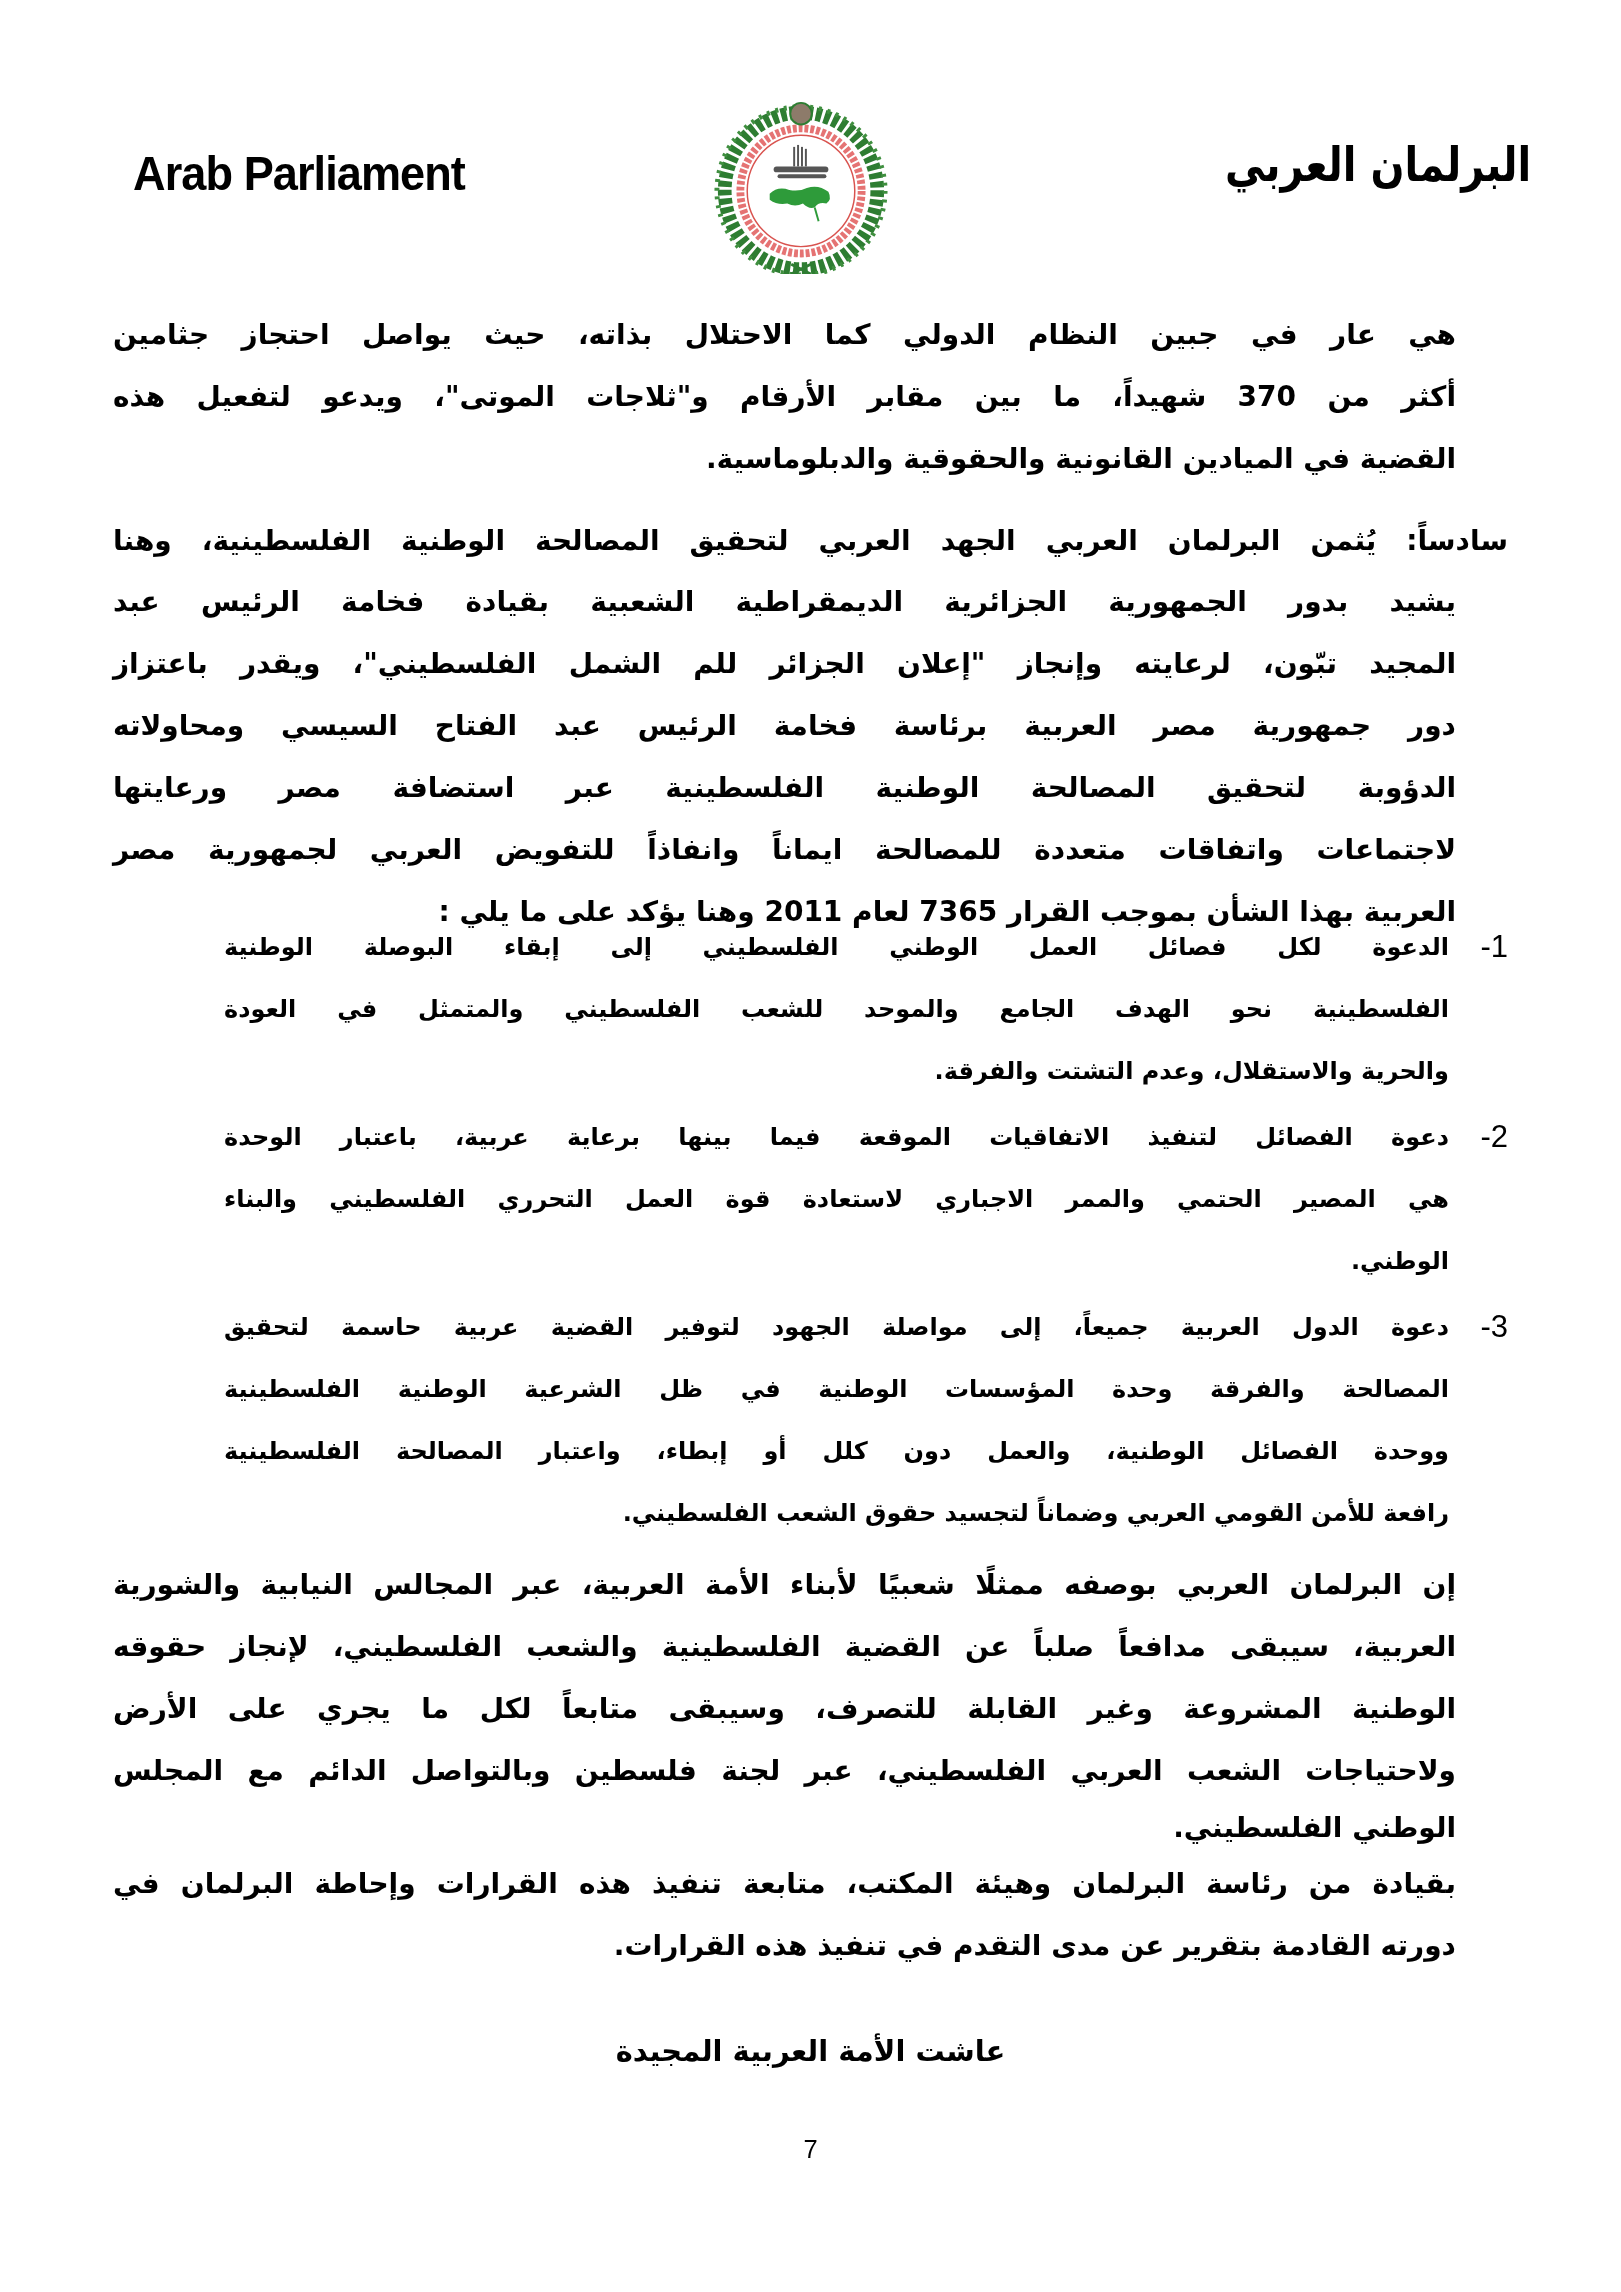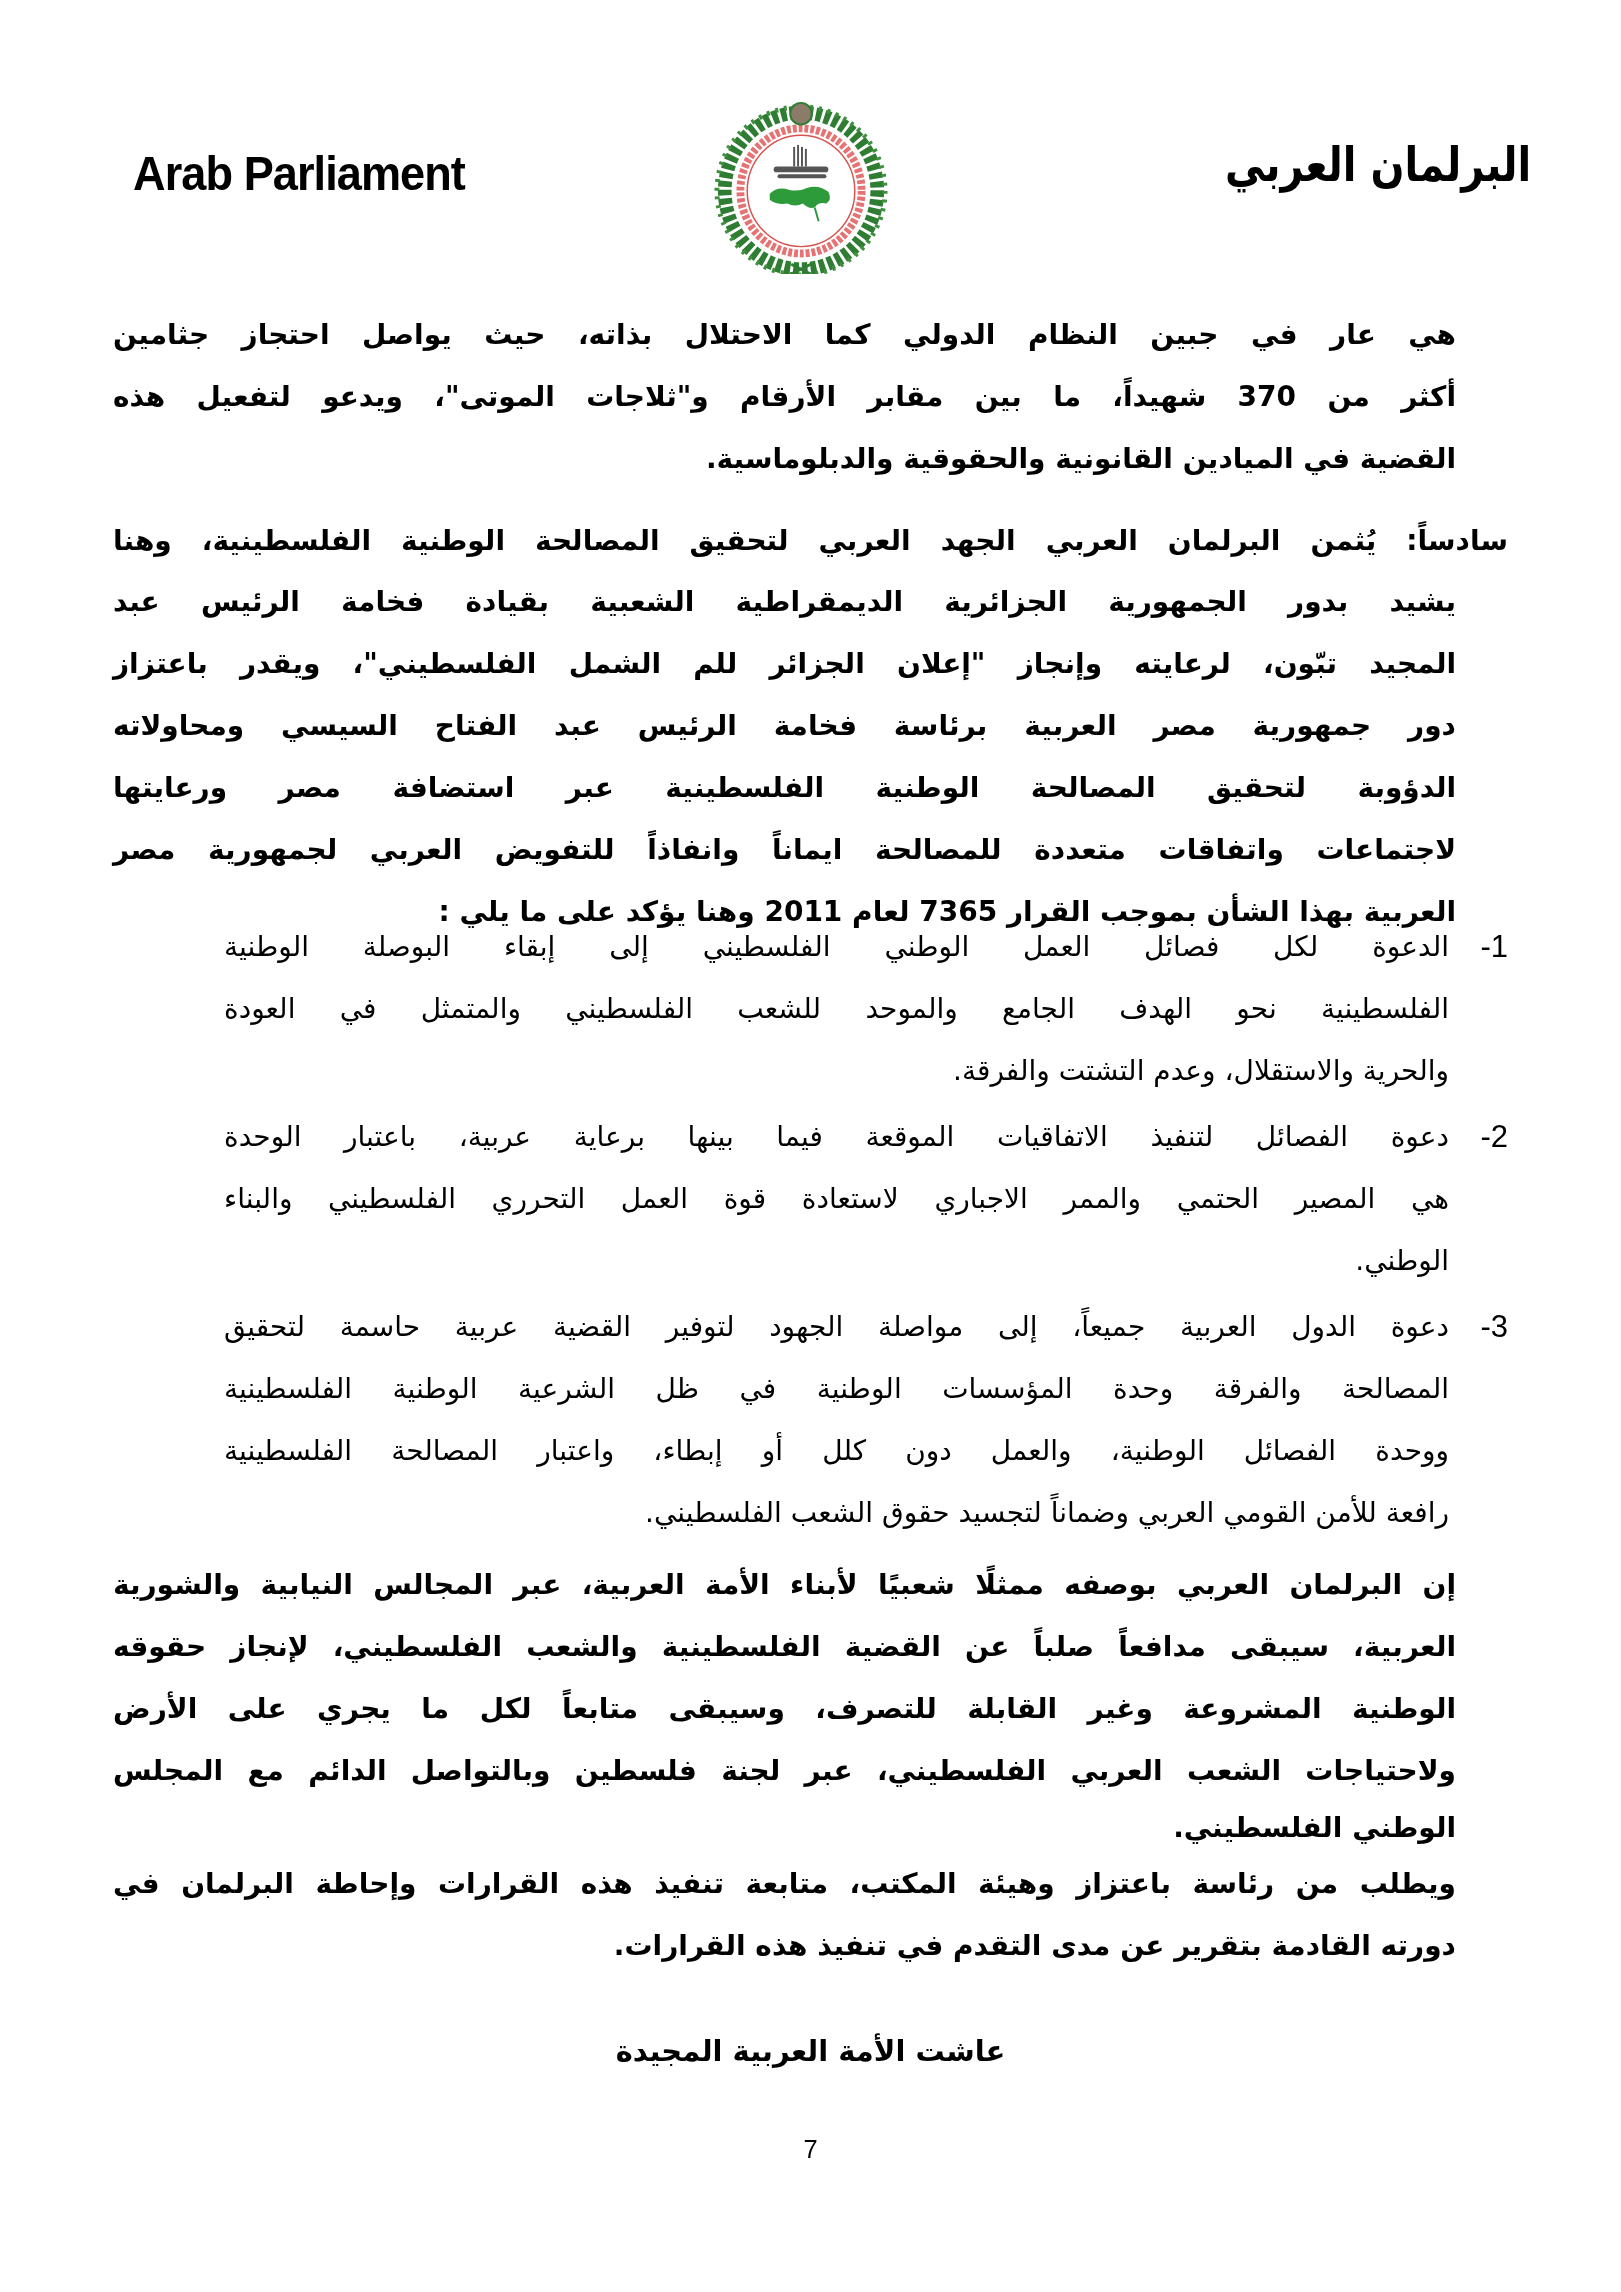--- a/index.html
+++ b/index.html
@@ -13,21 +13,21 @@
   .logo { position:absolute; left:713px; top:98px; width:176px; height:176px; }
   .body-text { position:absolute; direction:rtl; text-align:justify; text-align-last:right;
                font-family:"DejaVu Sans", sans-serif; font-weight:bold; font-size:28px; }
   .line { white-space:nowrap; height:62px; line-height:62px; text-align:justify; text-align-last:justify; }
   .line.last { text-align-last:right; }
   .p1 { right:165px; top:304px; width:980px; }
   .list { position:absolute; right:113px; direction:rtl; width:1323px; }
   .list-item { display:flex; flex-direction:row; margin-bottom:3.9px; }
   .list-marker { width:59px; flex:none; font-family:"Liberation Sans", sans-serif; font-weight:normal; font-size:31px;
                  height:62px; line-height:62px; text-align:right; direction:ltr; }
-  .list-body { width:1225px; font-weight:normal; font-size:28px; }
+  .list-body { width:1225px; font-weight:bold; font-size:24px; }
   .slogans { position:absolute; left:0; width:1621px; top:2034px; text-align:center; direction:rtl; font-weight:bold; font-size:29px; }
   .slogans div { height:65px; line-height:65px; }
   .page-num { position:absolute; left:0; width:1621px; top:2137px; text-align:center;
               font-family:"Liberation Sans", sans-serif; font-size:25.5px; }
 </style>
 </head>
 <body>
 
 <div class="header">
   <div class="en-title">Arab Parliament</div>
@@ -107,21 +107,21 @@
     </div>
   </div>
 </div>
 
 <div class="body-text" style="right:165px; top:1554px; width:1343px;">
   <div class="line">إن البرلمان العربي بوصفه ممثلًا شعبيًا لأبناء الأمة العربية، عبر المجالس النيابية والشورية</div>
   <div class="line">العربية، سيبقى مدافعاً صلباً عن القضية الفلسطينية والشعب الفلسطيني، لإنجاز حقوقه</div>
   <div class="line">الوطنية المشروعة وغير القابلة للتصرف، وسيبقى متابعاً لكل ما يجري على الأرض</div>
   <div class="line">ولاحتياجات الشعب العربي الفلسطيني، عبر لجنة فلسطين وبالتواصل الدائم مع المجلس</div>
   <div class="line last" style="height:51px; line-height:51px;">الوطني الفلسطيني.</div>
-  <div class="line">ويطلب من رئاسة باعتزاز وهيئة المكتب، متابعة تنفيذ هذه القرارات وإحاطة البرلمان في</div>
+  <div class="line">بقيادة من رئاسة البرلمان وهيئة المكتب، متابعة تنفيذ هذه القرارات وإحاطة البرلمان في</div>
   <div class="line last">دورته القادمة بتقرير عن مدى التقدم في تنفيذ هذه القرارات.</div>
 </div>
 
 <div class="slogans" style="top:2019px;">
   <div>عاشت الأمة العربية المجيدة</div>
 </div>
 
 <div class="page-num" style="top:2135px;">7</div>
 
 

